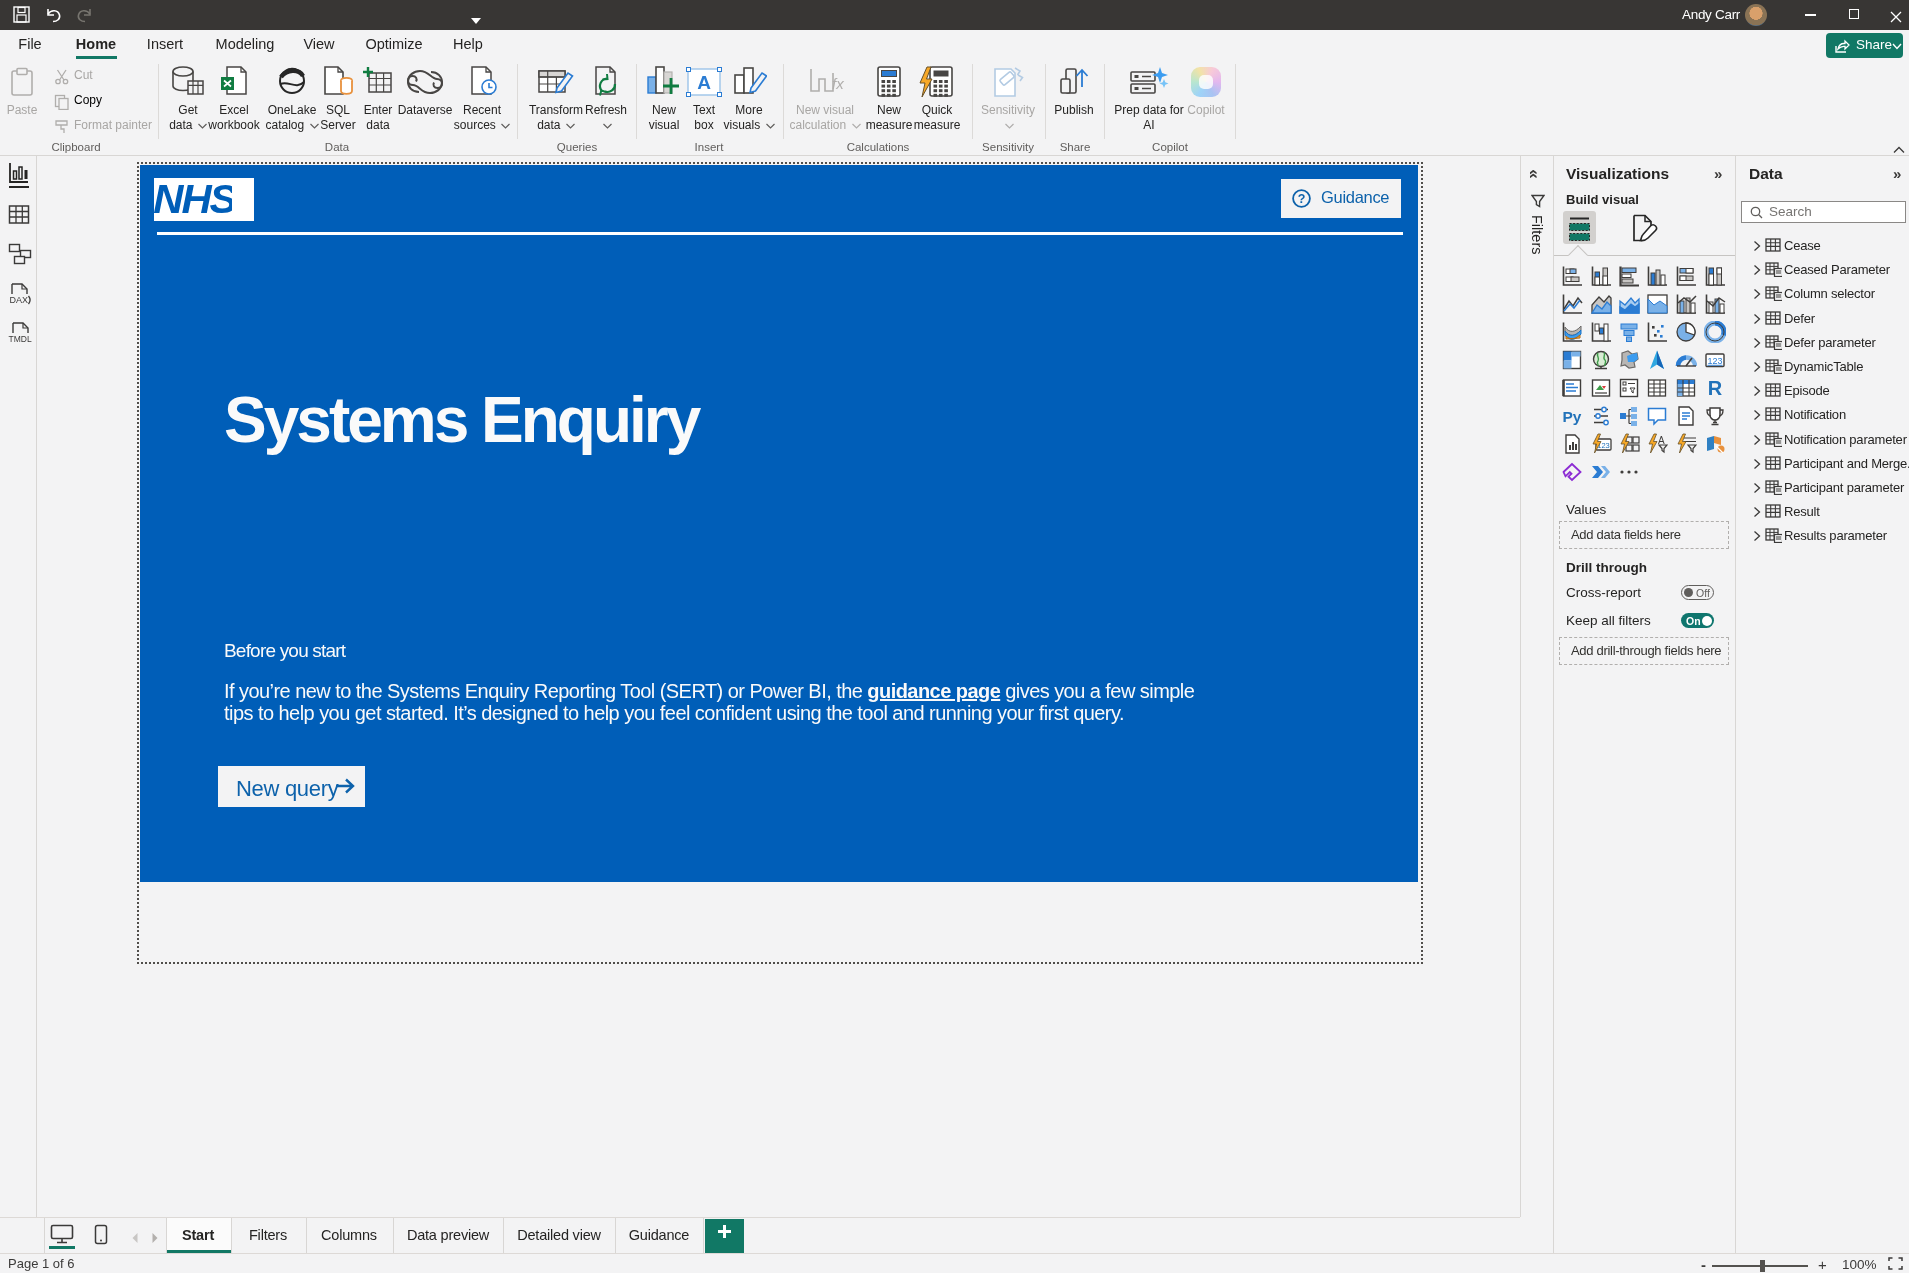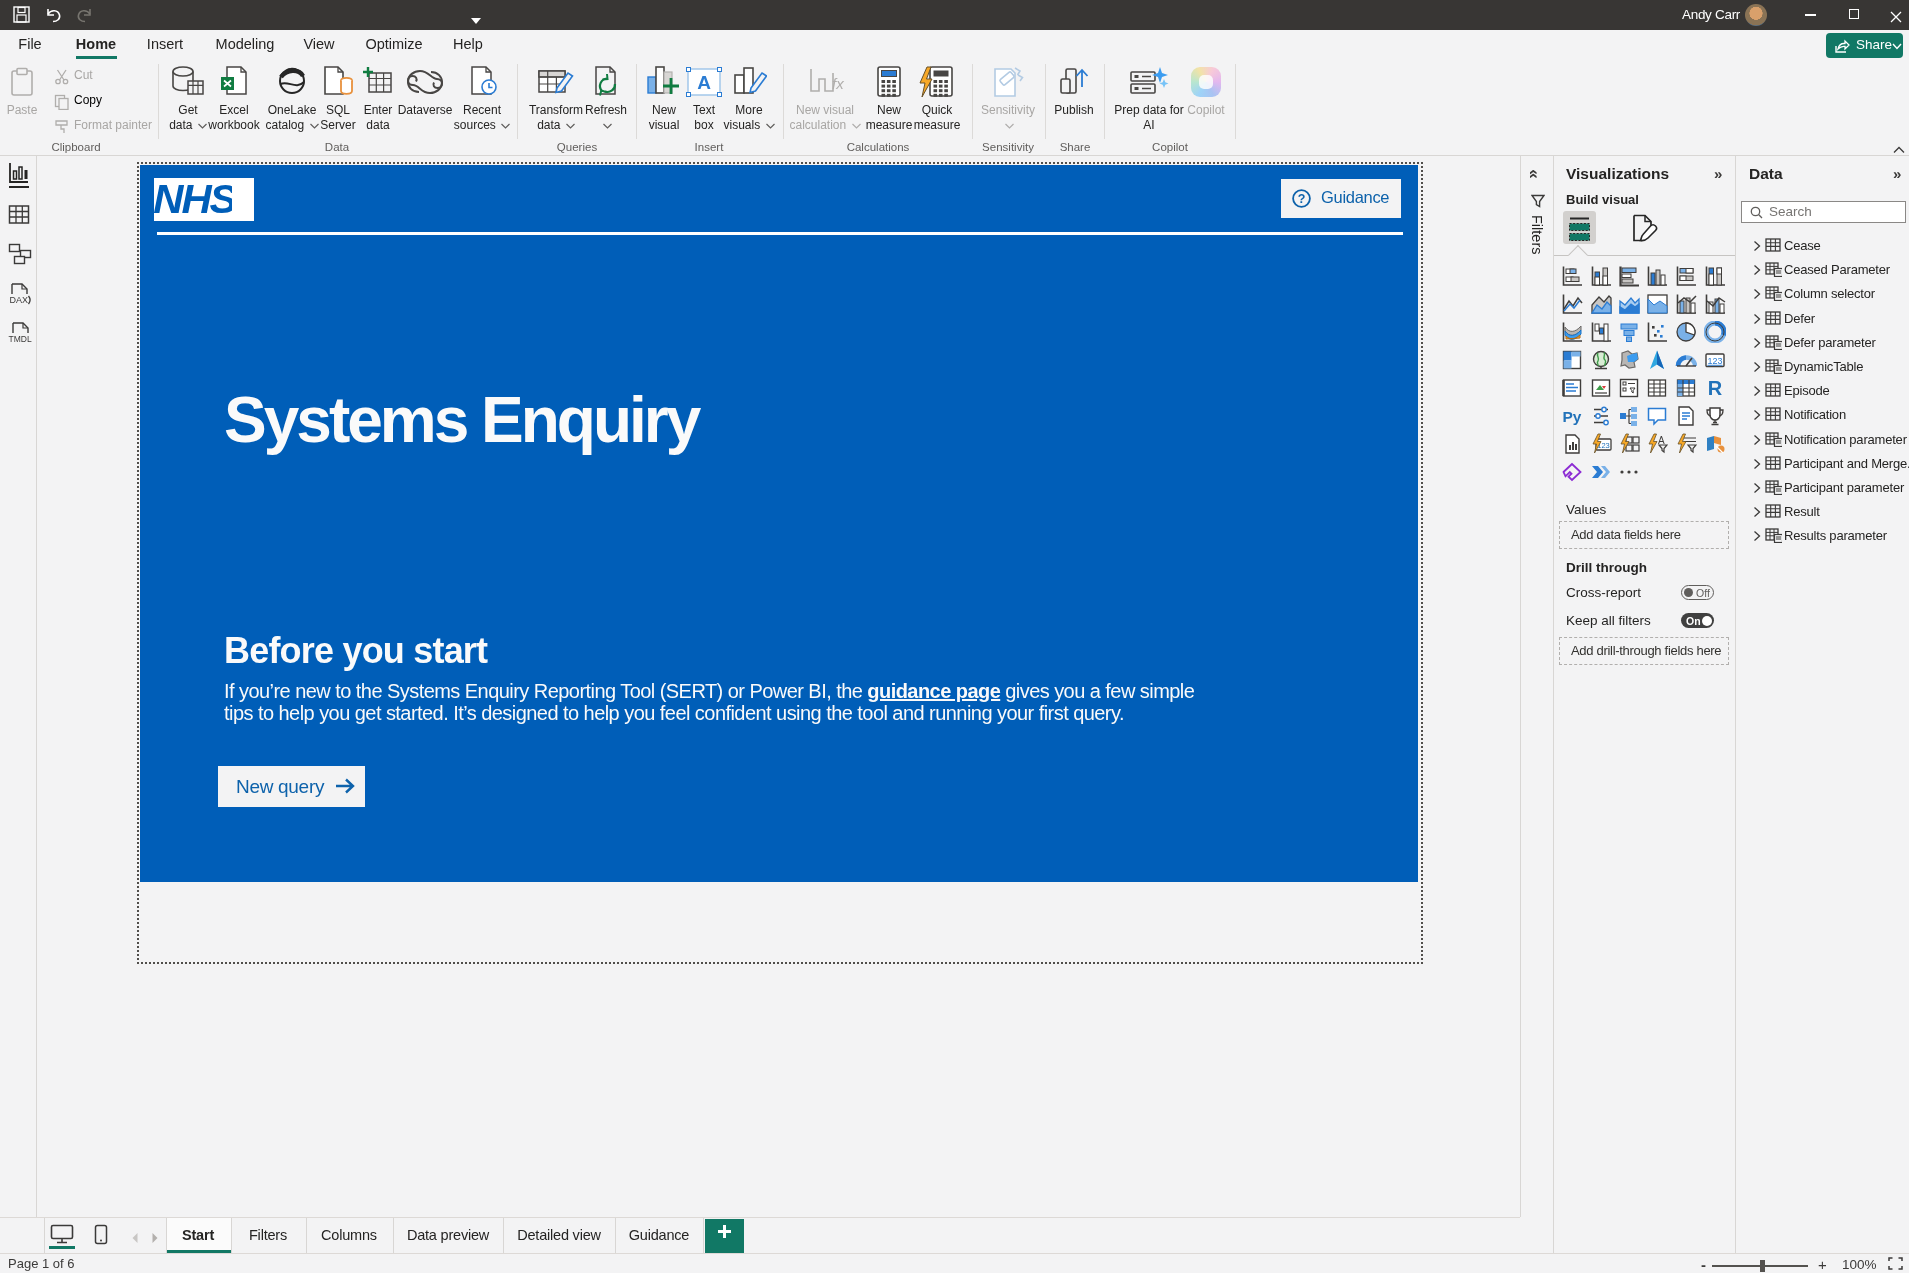--- a/index.html
+++ b/index.html
@@ -420,24 +420,24 @@
 <div class="abs" style="left:1141px;top:14px;width:120px;height:39px;background:#f3f3f4;">
       <span class="icn" style="position:absolute;left:11px;top:10px;">
         <svg width="19" height="19" viewBox="0 0 19 19" style="">
           <circle cx="9.5" cy="9.5" r="8.4" fill="none" stroke="#0d62ab" stroke-width="1.8"></circle>
           <text x="9.5" y="14" font-size="12.5" font-weight="bold" fill="#0d62ab" text-anchor="middle" font-family="Liberation Sans">?</text>
         </svg>
       </span>
       <span style="position:absolute;left:40px;top:9px;font-size:16.5px;letter-spacing:-0.3px;color:#0d62ab;">Guidance</span>
     </div>
 <div class="abs" style="left:84px;top:222px;font-size:64px;font-weight:bold;color:#fafafa;line-height:67px;"><span style="letter-spacing:-3px;">Systems Enquiry</span><br></div>
-<div class="abs" style="left:84px;top:472px;font-size:36px;line-height:28px;font-weight:bold;color:#fafafa;letter-spacing:-0.8px;">Before you start</div>
+<div class="abs" style="left:84px;top:472px;font-size:19px;line-height:28px;font-weight:normal;color:#fafafa;letter-spacing:-0.8px;">Before you start</div>
 <div class="abs" style="left:84px;top:515px;font-size:20px;color:#fafafa;line-height:22px;letter-spacing:-0.55px;">If you’re new to the Systems Enquiry Reporting Tool (SERT) or Power BI, the <span style="font-weight:bold;text-decoration:underline;">guidance page</span> gives you a few simple<br>tips to help you get started. It’s designed to help you feel confident using the tool and running your first query.</div>
 <div class="abs" style="left:78px;top:601px;width:147px;height:41px;background:#f3f3f4;">
-      <span style="position:absolute;left:18px;top:10px;font-size:19px;letter-spacing:-0.3px;color:#0d62ab;">New query</span>
+      <span style="position:absolute;left:18px;top:10px;font-size:22px;letter-spacing:-0.3px;color:#0d62ab;">New query</span>
       <span class="icn" style="position:absolute;left:116px;top:11px;">
         <svg width="22" height="18" viewBox="0 0 22 18" style="">
           <path d="M2 9 L19 9 M12 2.5 L19 9 L12 15.5" fill="none" stroke="#0d62ab" stroke-width="2.4"></path>
         </svg>
       </span>
     </div>
 </div>
 <div class="abs filterbar">
 <div class="abs" style="left:8px;top:8px;transform:rotate(90deg);font-size:17px;color:#3b3a39;font-weight:bold;">«</div>
 <div class="abs" style="left:10px;top:38px;"><svg width="14" height="14" viewBox="0 0 14 14" style="">
@@ -702,21 +702,21 @@
       </svg></div>
 <div class="abs" style="left:12px;top:346px;font-size:13.5px;color:#252423;">Values</div>
 <div class="abs dotbox" style="top:365px;">Add data fields here</div>
 <div class="abs" style="left:12px;top:404px;font-size:13.5px;font-weight:bold;color:#252423;">Drill through</div>
 <div class="abs" style="left:12px;top:429px;font-size:13.5px;color:#252423;">Cross-report</div>
 <div class="abs" style="left:127px;top:429px;width:33px;height:15px;border:1px solid #605e5c;border-radius:8px;">
       <div style="position:absolute;left:2px;top:2px;width:9px;height:9px;border-radius:50%;background:#605e5c;"></div>
       <div style="position:absolute;left:14px;top:1px;font-size:10.5px;color:#605e5c;">Off</div>
     </div>
 <div class="abs" style="left:12px;top:457px;font-size:13.5px;color:#252423;">Keep all filters</div>
-<div class="abs" style="left:127px;top:457px;width:33px;height:15px;background:#404040;border-radius:8px;">
+<div class="abs" style="left:127px;top:457px;width:33px;height:15px;background:#0f766e;border-radius:8px;">
       <div style="position:absolute;right:2px;top:2.5px;width:10px;height:10px;border-radius:50%;background:#fff;"></div>
       <div style="position:absolute;left:5px;top:1.5px;font-size:10.5px;color:#fff;font-weight:bold;">On</div>
     </div>
 <div class="abs dotbox" style="top:481px;">Add drill-through fields here</div>
 </div>
 <div class="abs datapanel">
 <div class="abs" style="left:13px;top:9px;font-size:15.5px;font-weight:bold;color:#252423;">Data</div>
 <div class="abs" style="left:157px;top:9px;font-size:15px;color:#3b3a39;font-weight:bold;">»</div>
 <div class="abs" style="left:5px;top:45px;width:165px;height:22px;background:#fff;border:1px solid #8a8886;">
       <span class="icn" style="position:absolute;left:8px;top:4px;">

